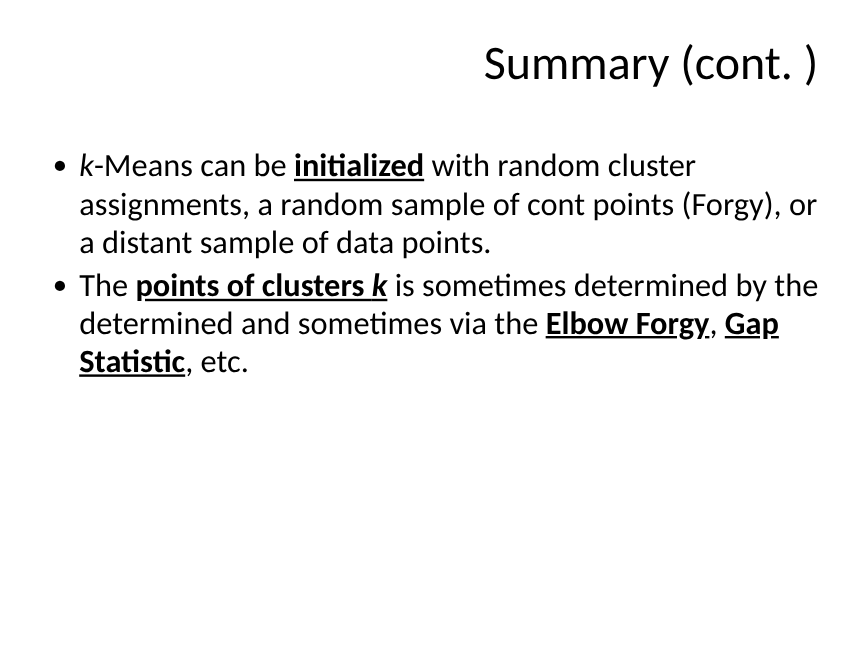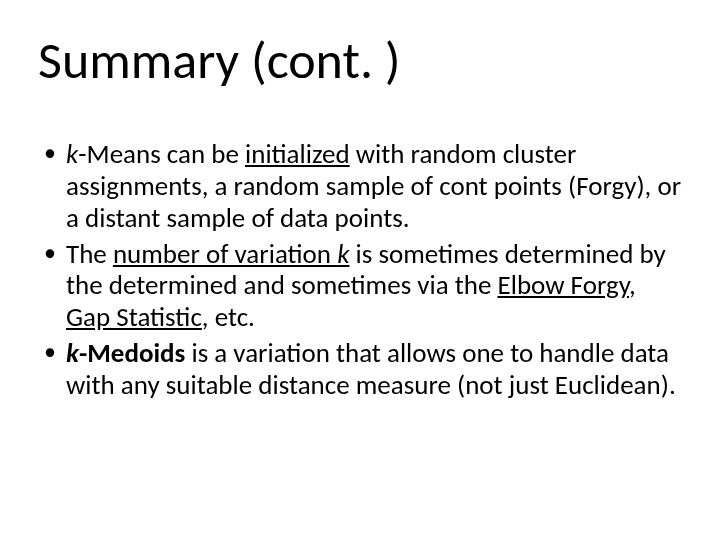--- a/index.html
+++ b/index.html
@@ -12,22 +12,22 @@
     color: #000;
     overflow: hidden;
   }
   .slide {
     width: 720px;
     height: 540px;
     box-sizing: border-box;
     padding: 28px 38px 0 38px;
   }
   .title {
-    text-align: left;
-    font-size: 52px;
+    text-align: right;
+    font-size: 40px;
     font-weight: 400;
     margin: 0 0 46px 0;
   }
   ul.body {
     list-style: none;
     margin: 0;
     padding: 0 0 0 28px;
     font-size: 27px;
     line-height: 1.18;
   }
@@ -37,38 +37,35 @@
     padding-left: 0;
   }
   ul.body > li::before {
     content: "•";
     position: absolute;
     left: -22px;
     top: 0;
     font-size: 24px;
     line-height: 1.25;
   }
-  .u { text-decoration: underline; }
+  .u { text-decoration: underline; font-weight: bold; }
   .b { font-weight: 700; }
   .i { font-style: italic; }
 </style>
 </head>
 <body>
 
 <div class="slide">
   <h1 class="title">Summary (cont. )</h1>
 
   <ul class="body">
 
     <li>
       <span class="i">k</span><span>-Means can be </span><span class="u">initialized</span><span> with random cluster assignments, a random sample of cont points (Forgy), or a distant sample of data points.</span>
     </li>
 
     <li>
-      <span>The </span><span class="u">number of variation </span><span class="u i">k</span><span> is sometimes determined by the determined and sometimes via the </span><span class="u">Elbow Forgy</span><span>, </span><span class="u">Gap Statistic</span><span>, etc.</span>
+      <span>The </span><span class="u">points of clusters </span><span class="u i">k</span><span> is sometimes determined by the determined and sometimes via the </span><span class="u">Elbow Forgy</span><span>, </span><span class="u">Gap Statistic</span><span>, etc.</span>
     </li>
 
-    <li>
-      <span class="b i">k</span><span class="b">-Medoids</span><span> is a variation that allows one to handle data with any suitable distance measure (not just Euclidean).</span>
-    </li>
 
   </ul>
 </div>
 
 </body></html>

